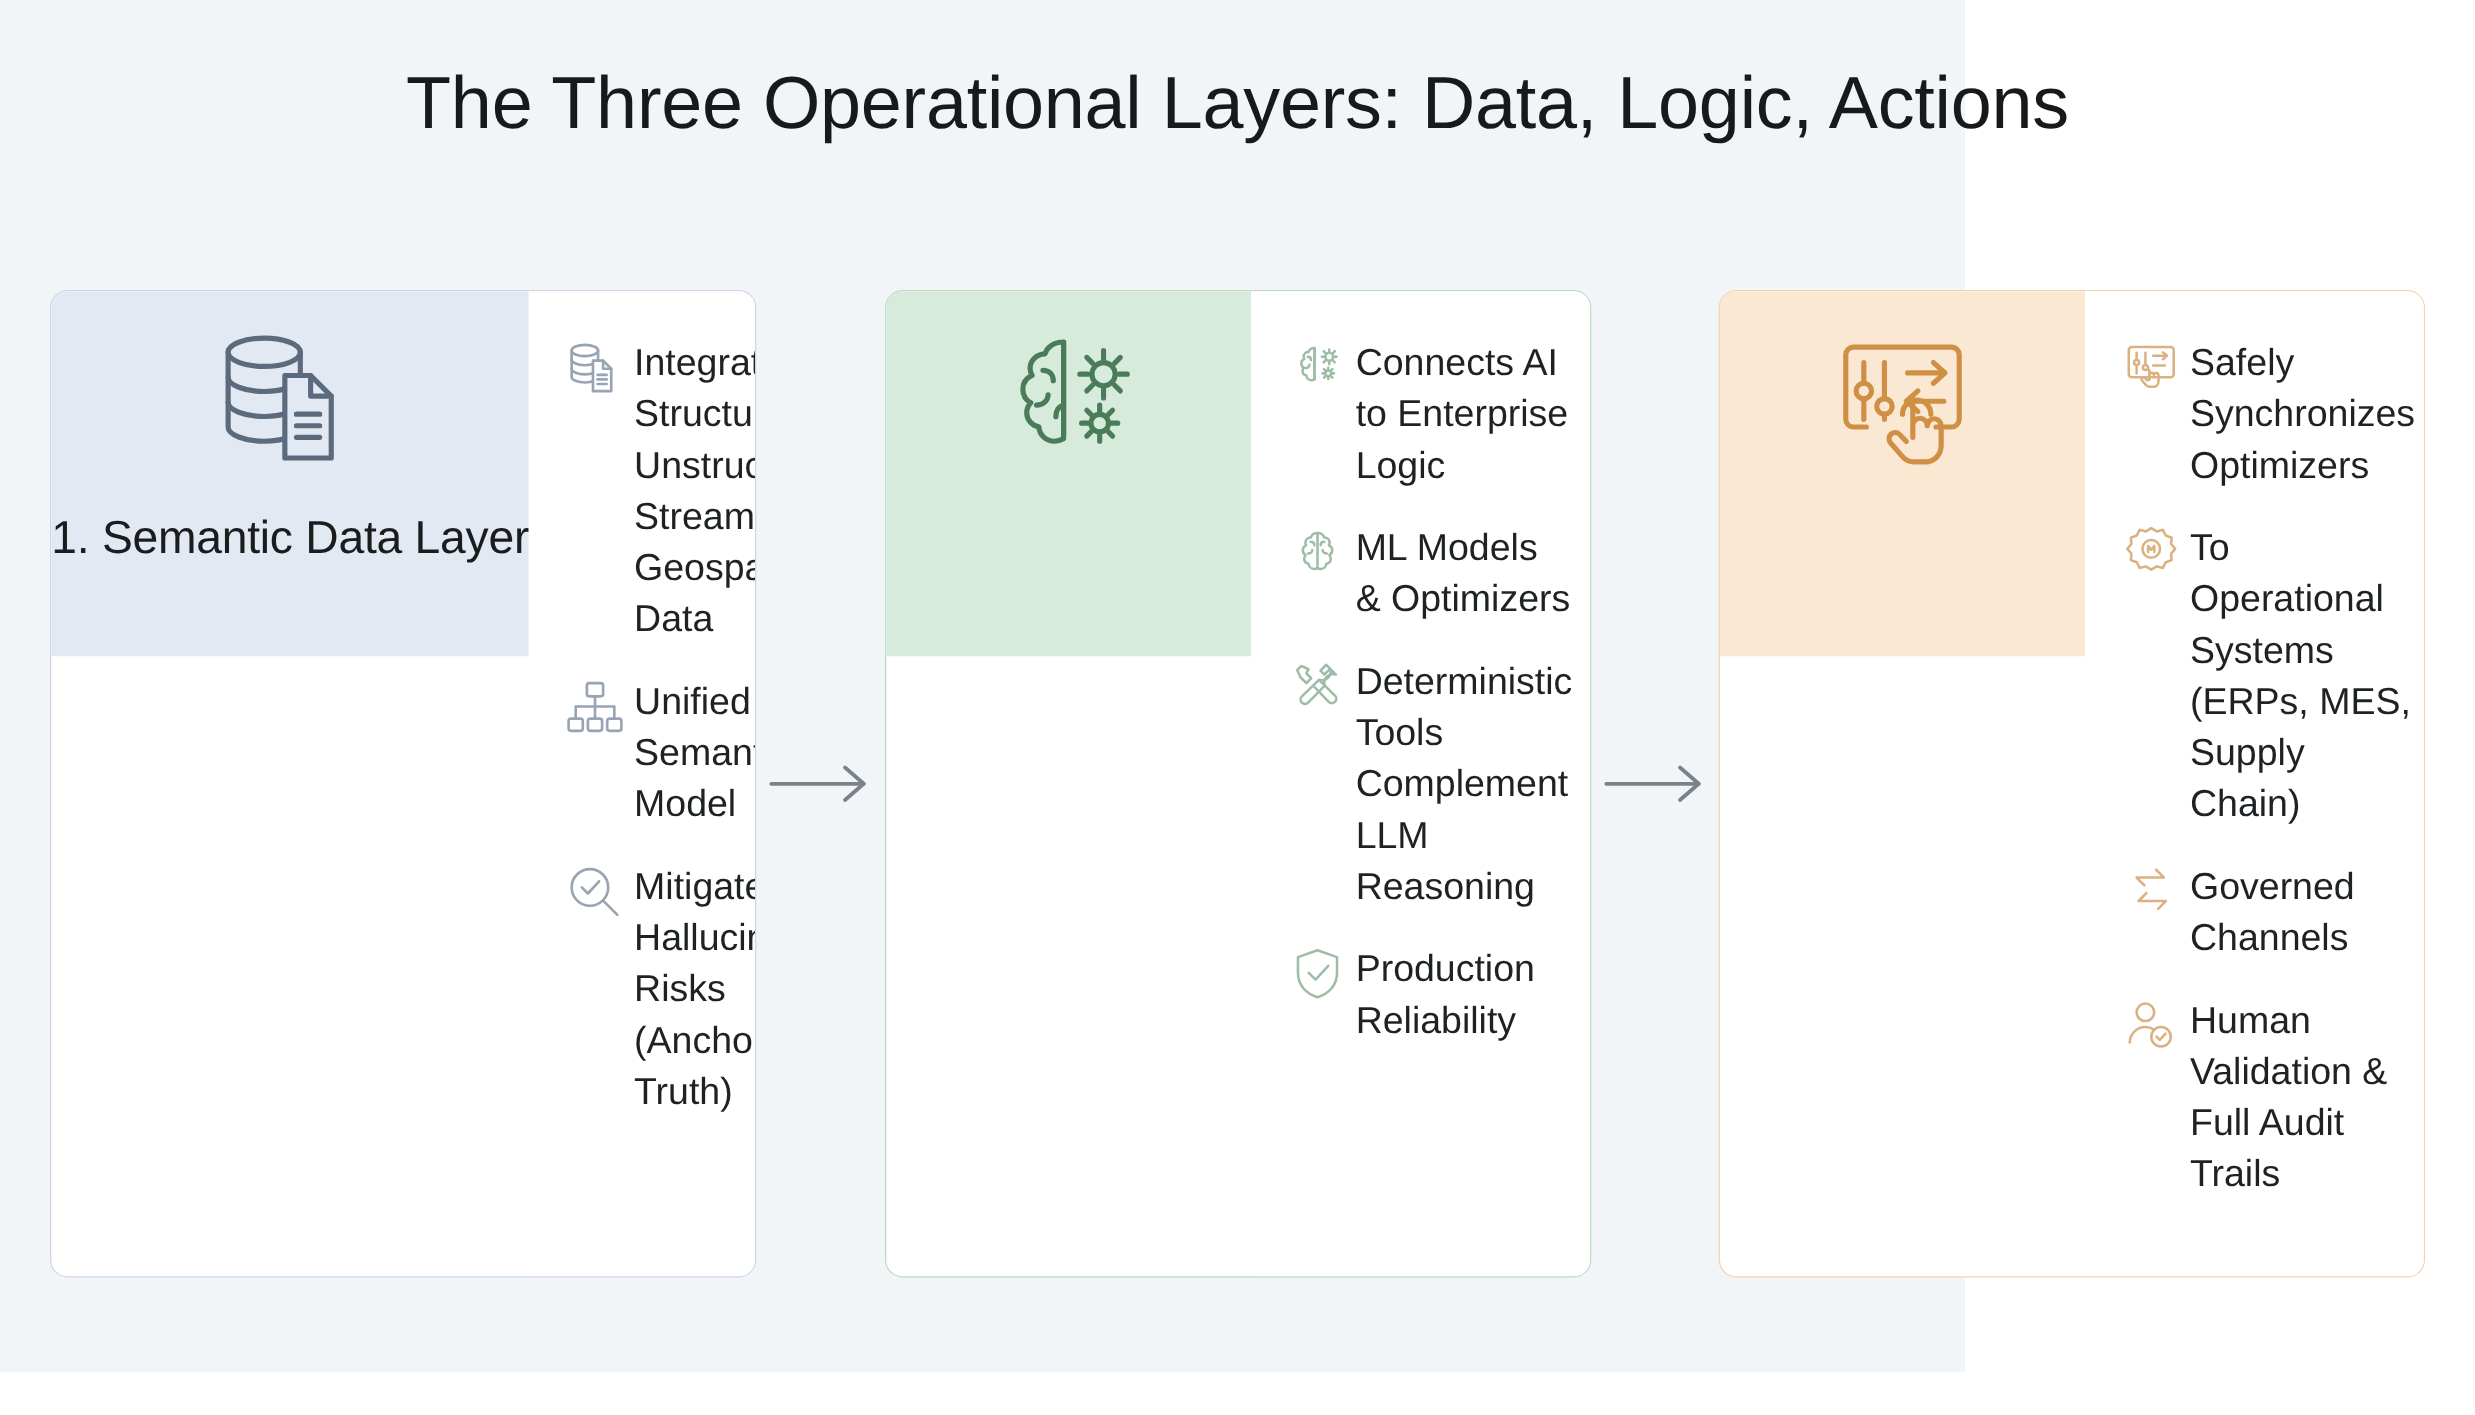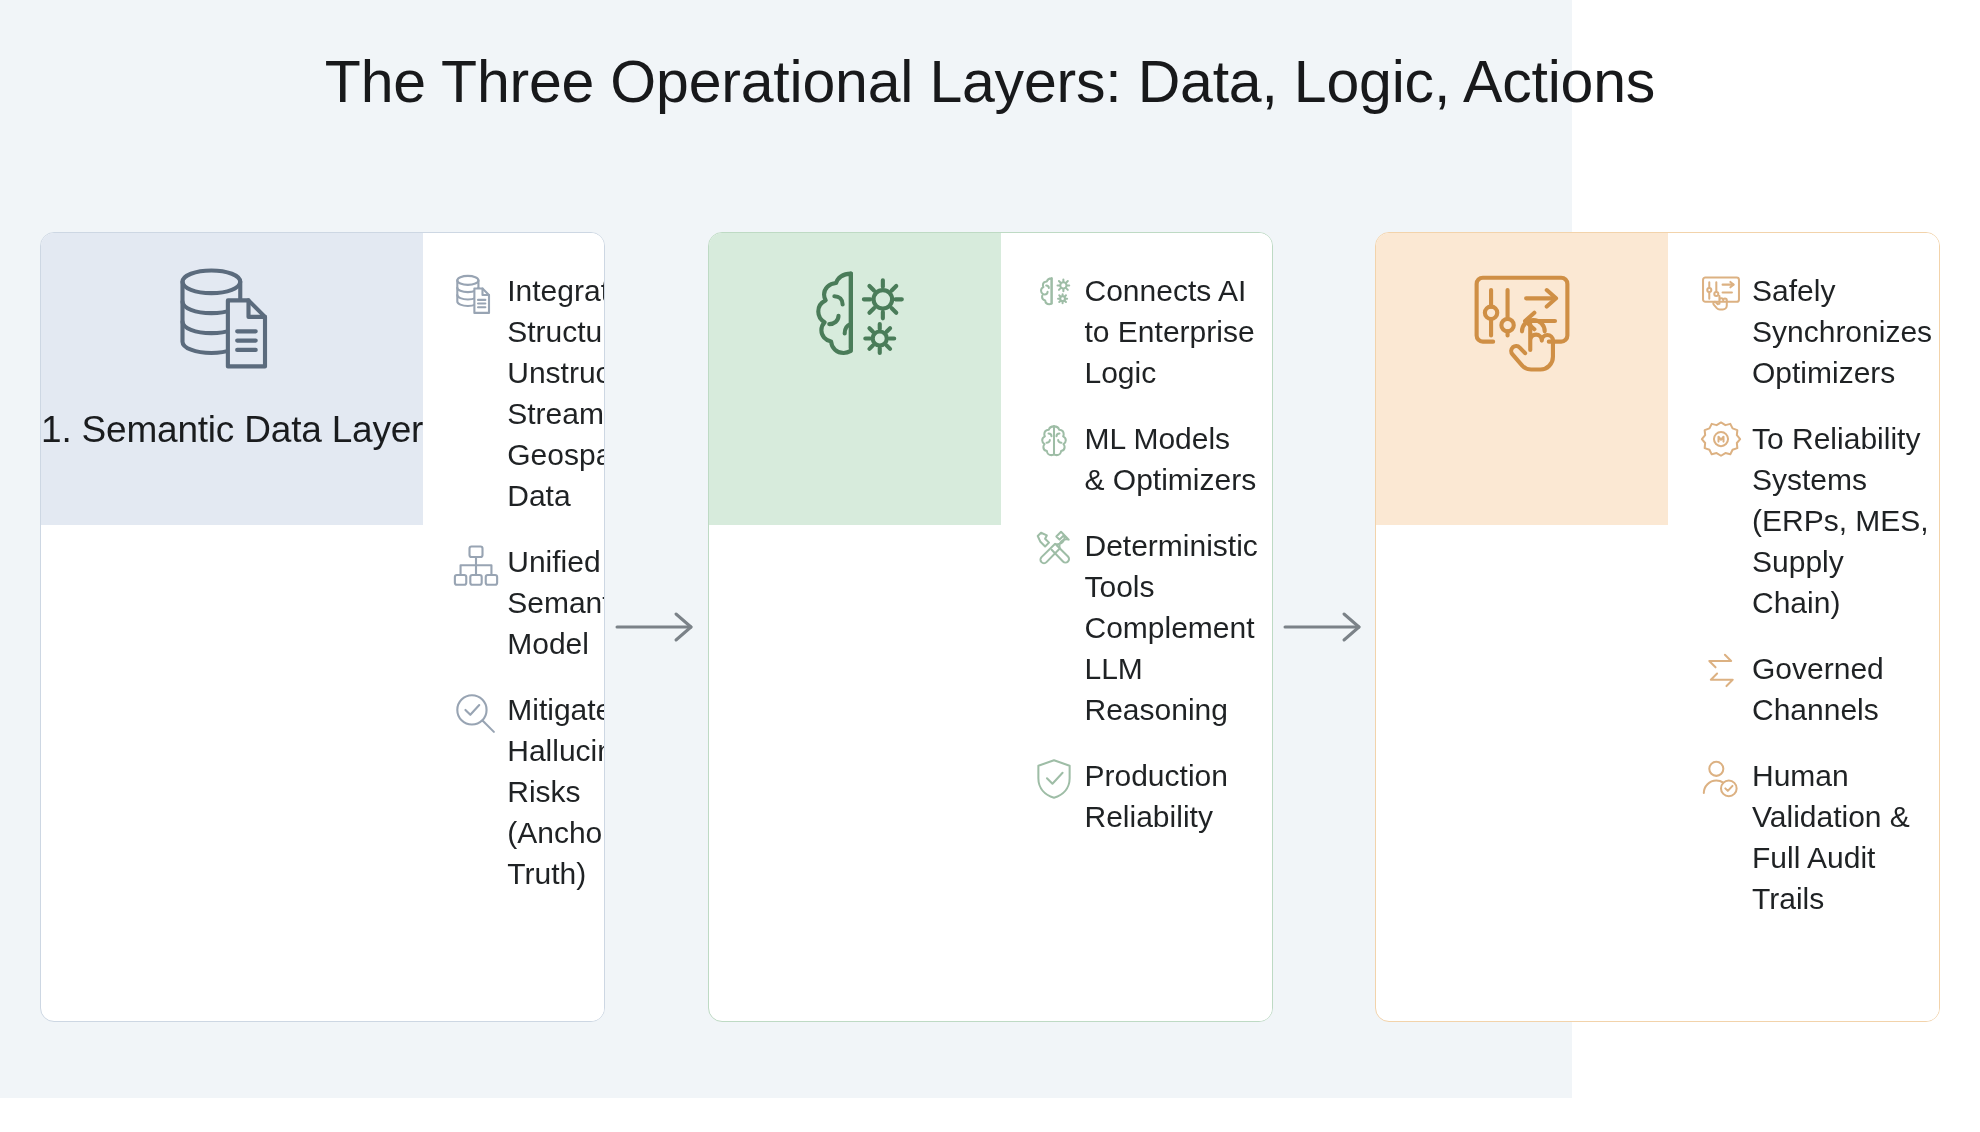--- a/index.html
+++ b/index.html
@@ -319,21 +319,21 @@
         </div>
 
         <div class="feature">
           <div class="feature-icon">
             <svg width="50" height="50" viewBox="0 0 64 64" fill="none" stroke="#dcb182" stroke-width="2.6" stroke-linecap="round" stroke-linejoin="round">
               <path d="M32 7l5.6 3.4 6.3-1.6 2.9 5.8 6.1 2.2-.6 6.5 4.2 5-4.2 5 .6 6.5-6.1 2.2-2.9 5.8-6.3-1.6L32 49.6l-5.6-3.4-6.3 1.6-2.9-5.8-6.1-2.2.6-6.5-4.2-5 4.2-5-.6-6.5 6.1-2.2 2.9-5.8 6.3 1.6L32 7z"></path>
               <circle cx="32" cy="28.3" r="9"></circle>
               <path d="M28.8 31.5v-6.2l3.2 3.8 3.2-3.8v6.2"></path>
             </svg>
           </div>
-          <div class="feature-text">To Reliability Systems (ERPs, MES, Supply Chain)</div>
+          <div class="feature-text">To Operational Systems (ERPs, MES, Supply Chain)</div>
         </div>
 
         <div class="feature">
           <div class="feature-icon">
             <svg width="50" height="50" viewBox="0 0 64 64" fill="none" stroke="#dcb182" stroke-width="2.6" stroke-linecap="round" stroke-linejoin="round">
               <path d="M17 18h28l-8-8M17 18l8 8"></path>
               <path d="M47 42H19l8-8M47 42l-8 8"></path>
             </svg>
           </div>
           <div class="feature-text">Governed Channels</div>

